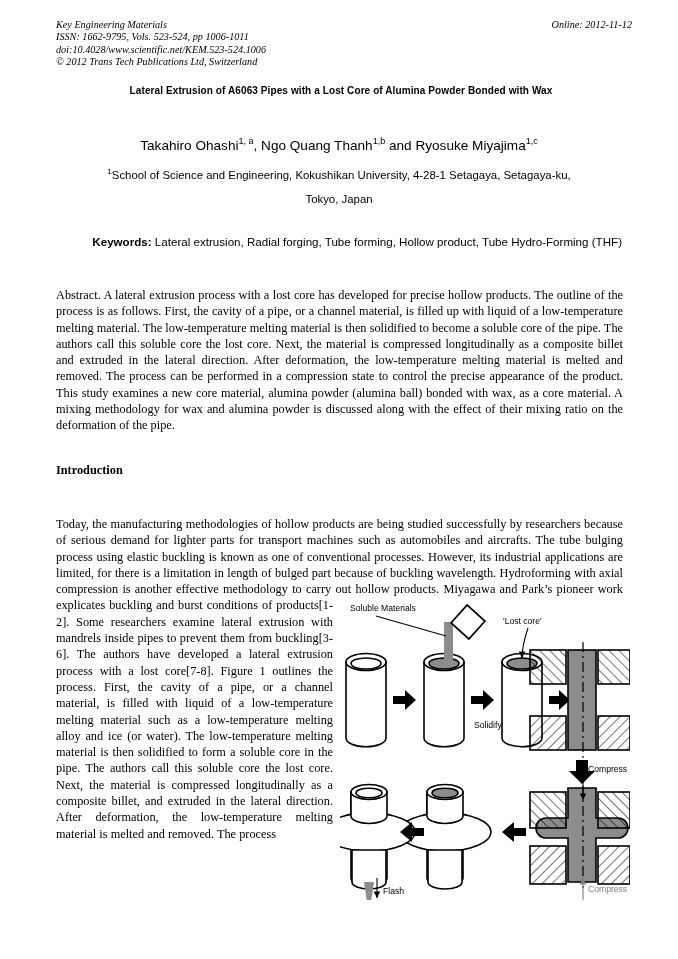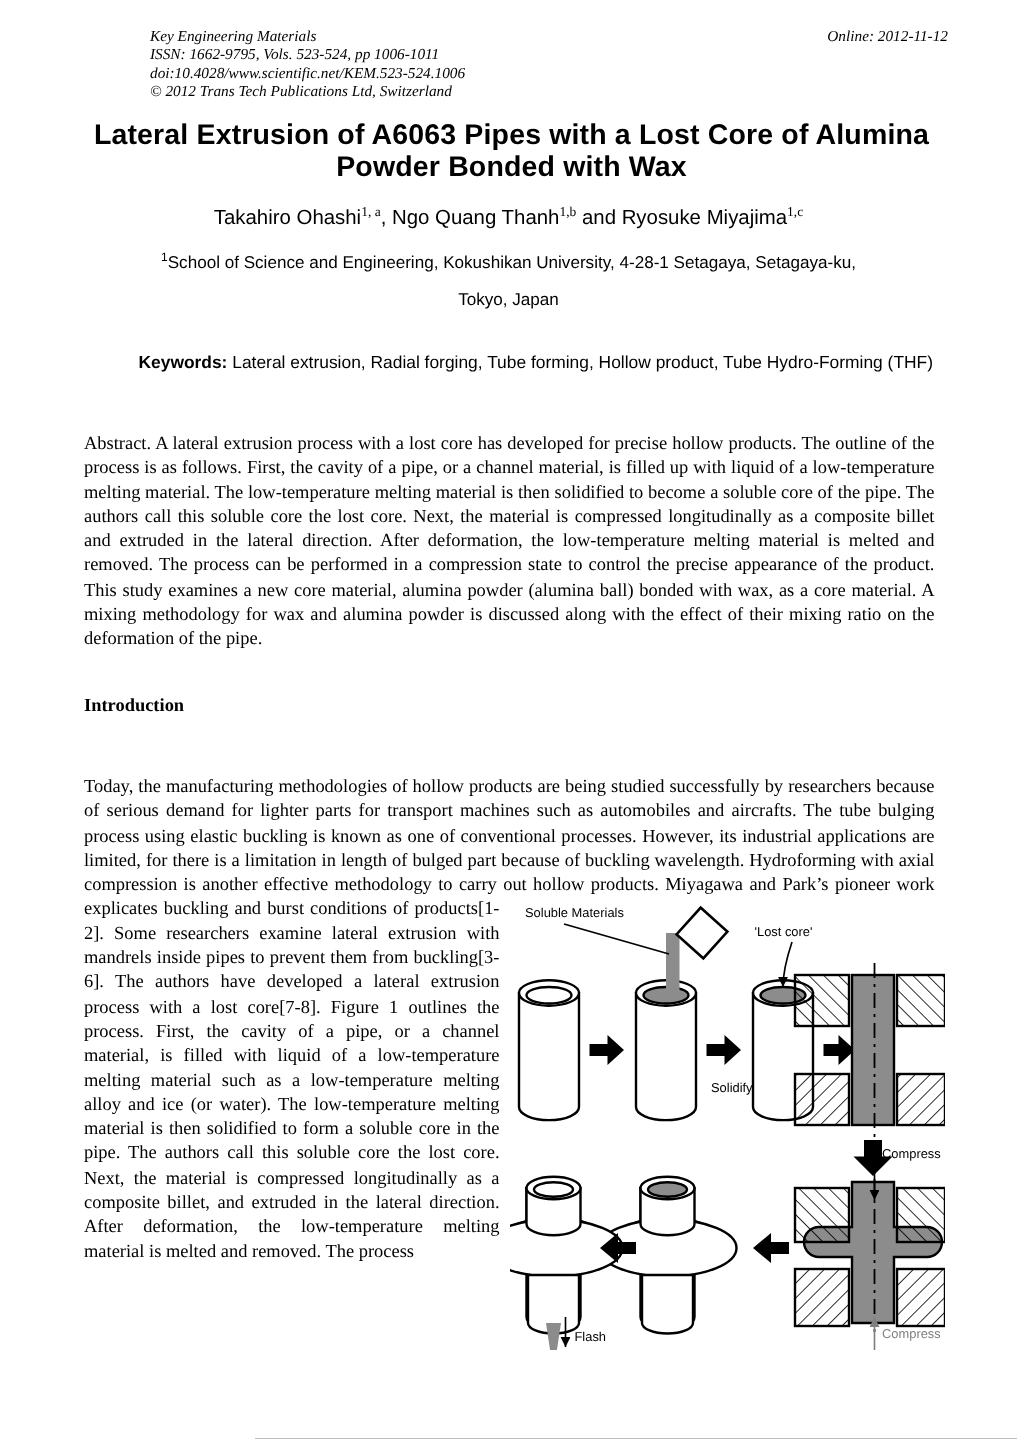--- a/index.html
+++ b/index.html
@@ -25,48 +25,48 @@
     left: 56px;
     top: 19px;
     right: 46px;
     font-style: italic;
     font-size: 10.2px;
     line-height: 12.3px;
   }
   .journal-header .hdr-left { float: left; }
   .journal-header .hdr-right { float: right; }
   .journal-header .clear { clear: both; }
-  .hdr-line { white-space: nowrap; margin-left: 44px; }
+  .hdr-line { white-space: nowrap; }
 
   
   .title-block {
     position: absolute;
     left: 60px;
     right: 56px;
     top: 80px;
     text-align: center;
     font-family: "Liberation Sans", "DejaVu Sans", sans-serif;
     font-weight: bold;
-    font-size: 19px;
+    font-size: 10px;
     line-height: 21px;
     letter-spacing: 0.1px;
   }
 
   
   .authors {
     position: absolute;
     left: 56px;
     right: 56px;
     top: 132px;
     text-align: center;
     font-family: "Liberation Sans", "DejaVu Sans", sans-serif;
     font-size: 13.6px;
     line-height: 18px;
   }
-  .authors sup { font-size: 9px; vertical-align: super; font-family: Liberation Serif, serif; }
+  .authors sup { font-size: 9px; vertical-align: super; }
 
   
   .affil {
     position: absolute;
     left: 56px;
     right: 56px;
     top: 160px;
     text-align: center;
     font-family: "Liberation Sans", "DejaVu Sans", sans-serif;
     font-size: 11.4px;

